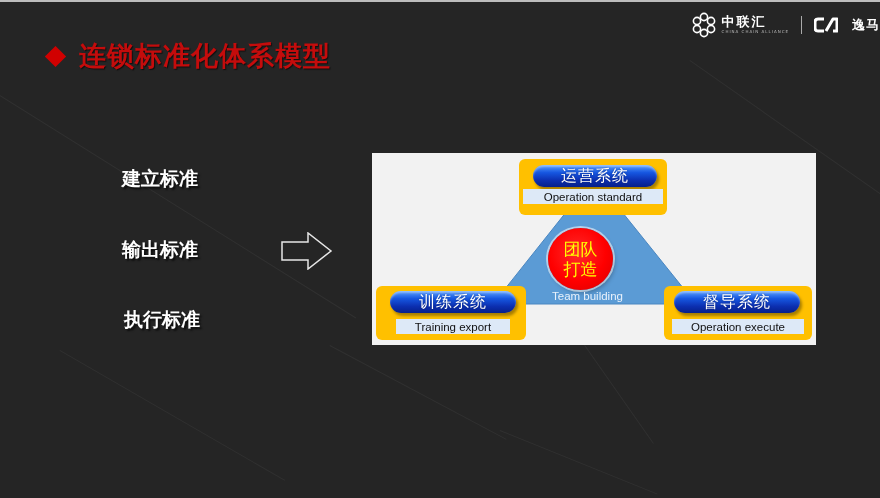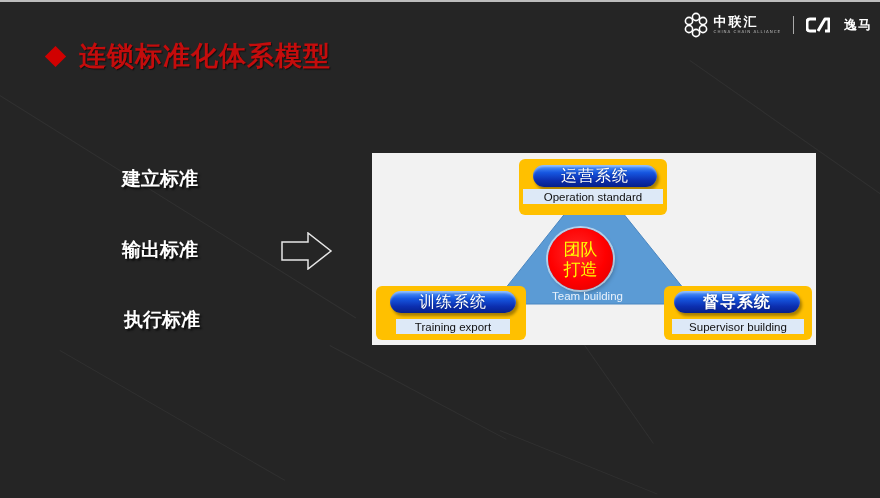--- a/index.html
+++ b/index.html
@@ -23,21 +23,21 @@
       width: 15px; height: 15px; background: #d10000; transform: rotate(45deg);
       margin-left: 4px; margin-right: 8px;
     }
     .title .text {
       font-family: "DejaVu Serif", serif; font-size: 27px; font-weight: bold;
       color: #c40c0c; letter-spacing: 1px;
       text-shadow: 1px 1px 1px rgba(0,0,0,0.6);
     }
 
     
-    .logos { position: absolute; right: 8px; top: 12px; height: 26px; display: flex; align-items: center; }
+    .logos { position: absolute; right: 0; top: 12px; height: 26px; display: flex; align-items: center; }
     .logo-mark { width: 26px; height: 26px; }
     .logo-cn { display: flex; flex-direction: column; margin-left: 5px; }
     .logo-cn .cn { color: #fff; font-size: 13px; font-weight: bold; letter-spacing: 2px; line-height: 14px; }
     .logo-cn .en { color: #bbb; font-size: 4px; letter-spacing: 1px; line-height: 6px; }
     .logo-divider { width: 1px; height: 18px; background: #aaa; margin: 0 12px; }
     .logo-ym { display: flex; align-items: center; }
     .logo-ym .mark { width: 24px; height: 16px; }
     .logo-ym .cn { color: #fff; font-size: 13px; font-weight: bold; margin-left: 14px; letter-spacing: 1px; }
 
     
@@ -146,22 +146,22 @@
       <div class="pill" style="left:14px;top:6px;width:124px;">运营系统</div>
       <div class="sub" style="left:4px;top:30px;width:140px;">Operation standard</div>
     </div>
 
     <div class="box" style="left:4px;top:133px;width:150px;height:54px;">
       <div class="pill" style="left:14px;top:5px;width:126px;">训练系统</div>
       <div class="sub" style="left:20px;top:33px;width:114px;">Training export</div>
     </div>
 
     <div class="box" style="left:292px;top:133px;width:148px;height:54px;">
-      <div class="pill" style="left:10px;top:5px;width:126px;font-weight:bold;">督导系统</div>
-      <div class="sub" style="left:8px;top:33px;width:132px;">Supervisor building</div>
+      <div class="pill" style="left:10px;top:5px;width:126px;">督导系统</div>
+      <div class="sub" style="left:8px;top:33px;width:132px;">Operation execute</div>
     </div>
 
     <div class="core">
       <span>团队</span>
       <span>打造</span>
     </div>
     <div class="core-en">Team building</div>
   </div>
 </div>
 

